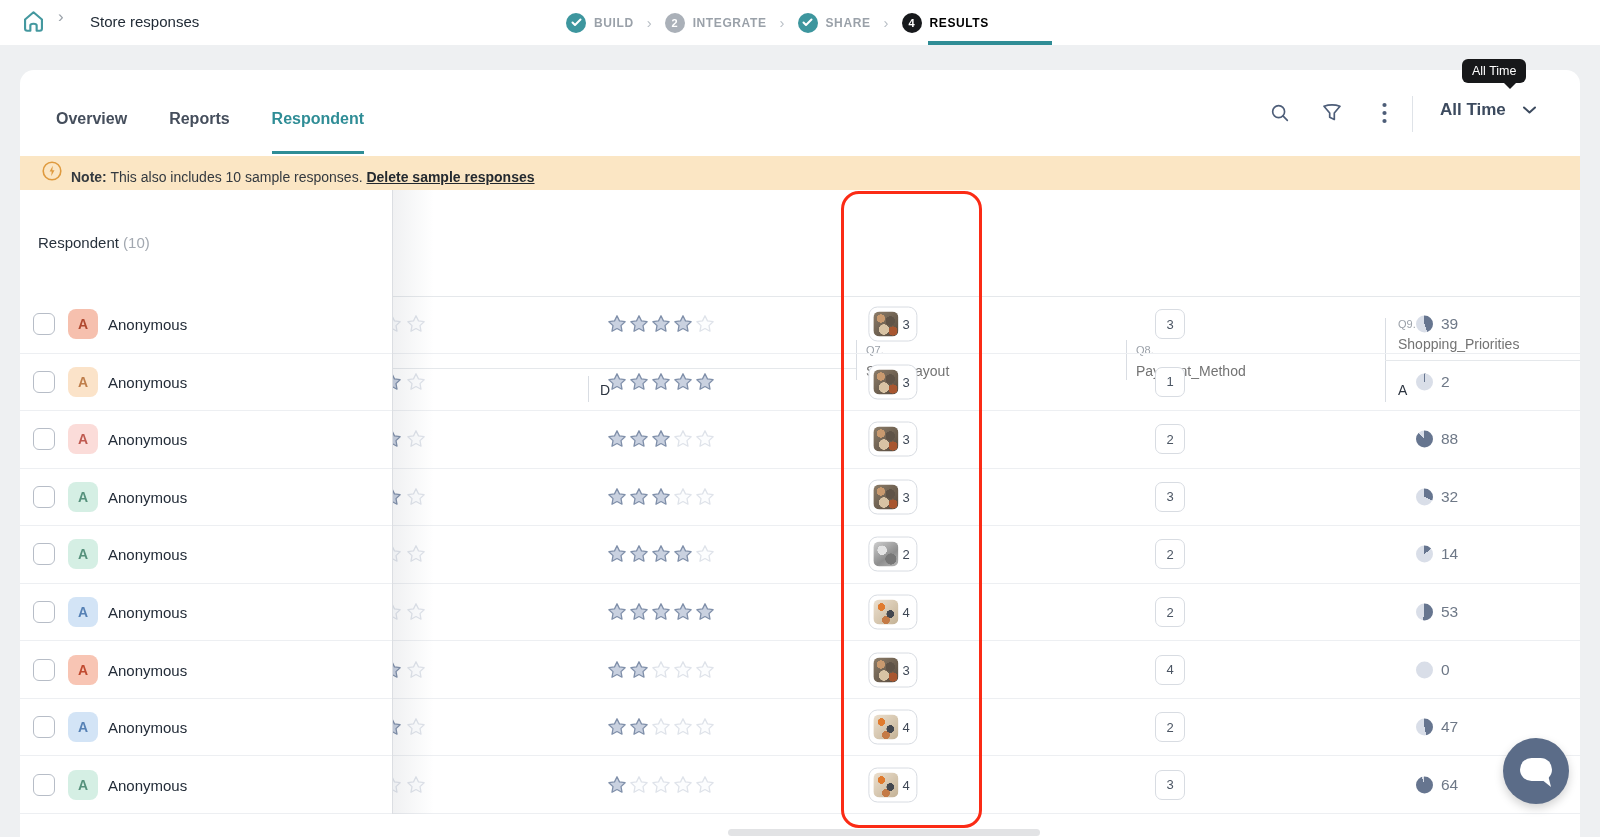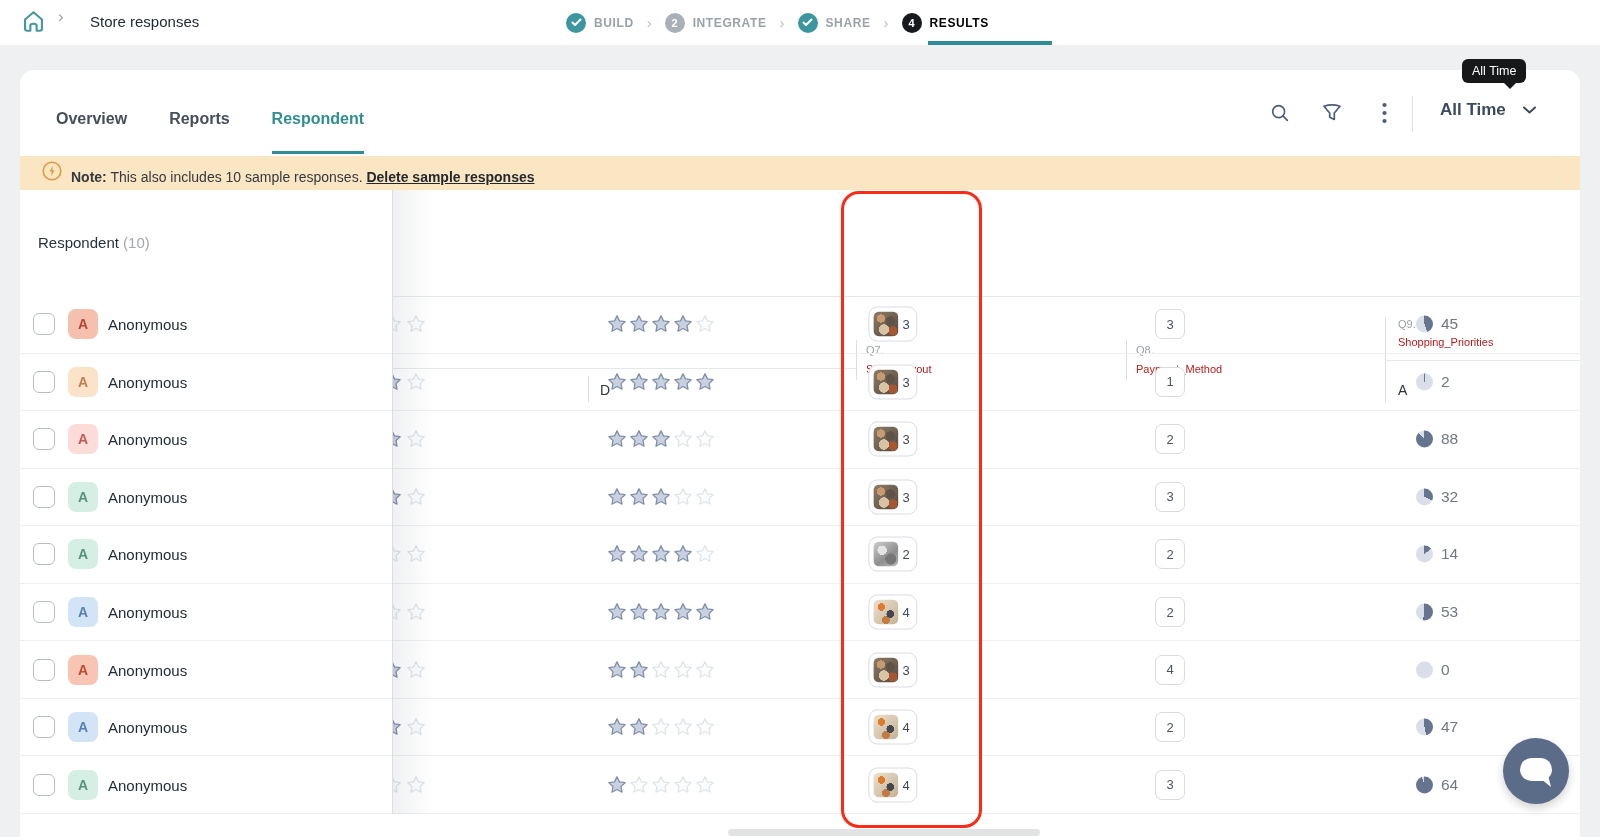--- a/index.html
+++ b/index.html
@@ -51,21 +51,21 @@
   .note-banner .prefix{font-weight:bold;}
   .note-banner a{color:#23292f;font-weight:bold;text-decoration:underline;cursor:pointer;}
 
   
   .thead{position:absolute;left:0;top:120px;width:1560px;height:106px;border-bottom:1px solid #e5e8eb;}
   .respondent{position:absolute;left:18px;top:44px;font-size:15px;color:#27313c;}
   .respondent .cnt{color:#a2a8b0;}
   .h-tick{position:absolute;width:1px;background:#d9dde3;}
   .h-line{position:absolute;height:1px;background:#e5e8eb;}
   .q-num{position:absolute;font-size:11px;color:#9ba1a9;}
-  .q-name{position:absolute;font-size:11px;color:#b91c1c;}
+  .q-name{position:absolute;font-size:14px;color:#737373;}
   .sub-lbl{position:absolute;font-size:14px;color:#2c3440;}
 
   
   .tbody{position:absolute;left:0;top:226px;width:1560px;}
   .trow{position:relative;width:1560px;height:57.55px;border-bottom:1px solid #edeff2;box-sizing:border-box;}
   .row-frozen{position:absolute;left:0;top:0;bottom:0;width:372px;background:#fff;z-index:2;}
   .chk{position:absolute;left:13px;top:50%;transform:translateY(-50%);width:20px;height:20px;border-radius:6px;
        border:1.5px solid #b7bdc7;background:#fff;cursor:pointer;}
   .avatar{position:absolute;left:48px;top:50%;transform:translateY(-50%);width:30px;height:30px;border-radius:8px;
           display:flex;align-items:center;justify-content:center;font-size:14px;font-weight:bold;}
@@ -260,21 +260,21 @@
             <svg width="20" height="20" viewBox="0 0 20 20">
               <path d="M10 1.8 L12.47 6.9 18.1 7.7 14 11.65 15 17.2 10 14.55 5 17.2 6 11.65 1.9 7.7 7.53 6.9 Z" fill="#fcfdfe" stroke="#dfe3ea" stroke-width="1.3" stroke-linejoin="round"></path>
             </svg>
           </div>
     <div class="q7-chip">
       <span class="thumb a"></span>
       <span class="num">3</span>
     </div>
     <div class="q8-chip">3</div>
     <span class="pie" style="background:conic-gradient(#66758f 45%, #d9dee8 0)"></span>
-    <span class="pie-num">45</span>
+    <span class="pie-num">39</span>
     <div class="row-frozen">
       <span class="chk"></span>
       <span class="avatar" style="background:#f6c0ae;color:#b0492f">A</span>
       <span class="rname">Anonymous</span>
     </div>
         </div>
         <div class="trow">
     <div class="cut-stars">
             <svg width="20" height="20" viewBox="0 0 20 20">
               <path d="M10 1.8 L12.47 6.9 18.1 7.7 14 11.65 15 17.2 10 14.55 5 17.2 6 11.65 1.9 7.7 7.53 6.9 Z" fill="#c9d1e0" stroke="#8090aa" stroke-width="1.3" stroke-linejoin="round"></path>

